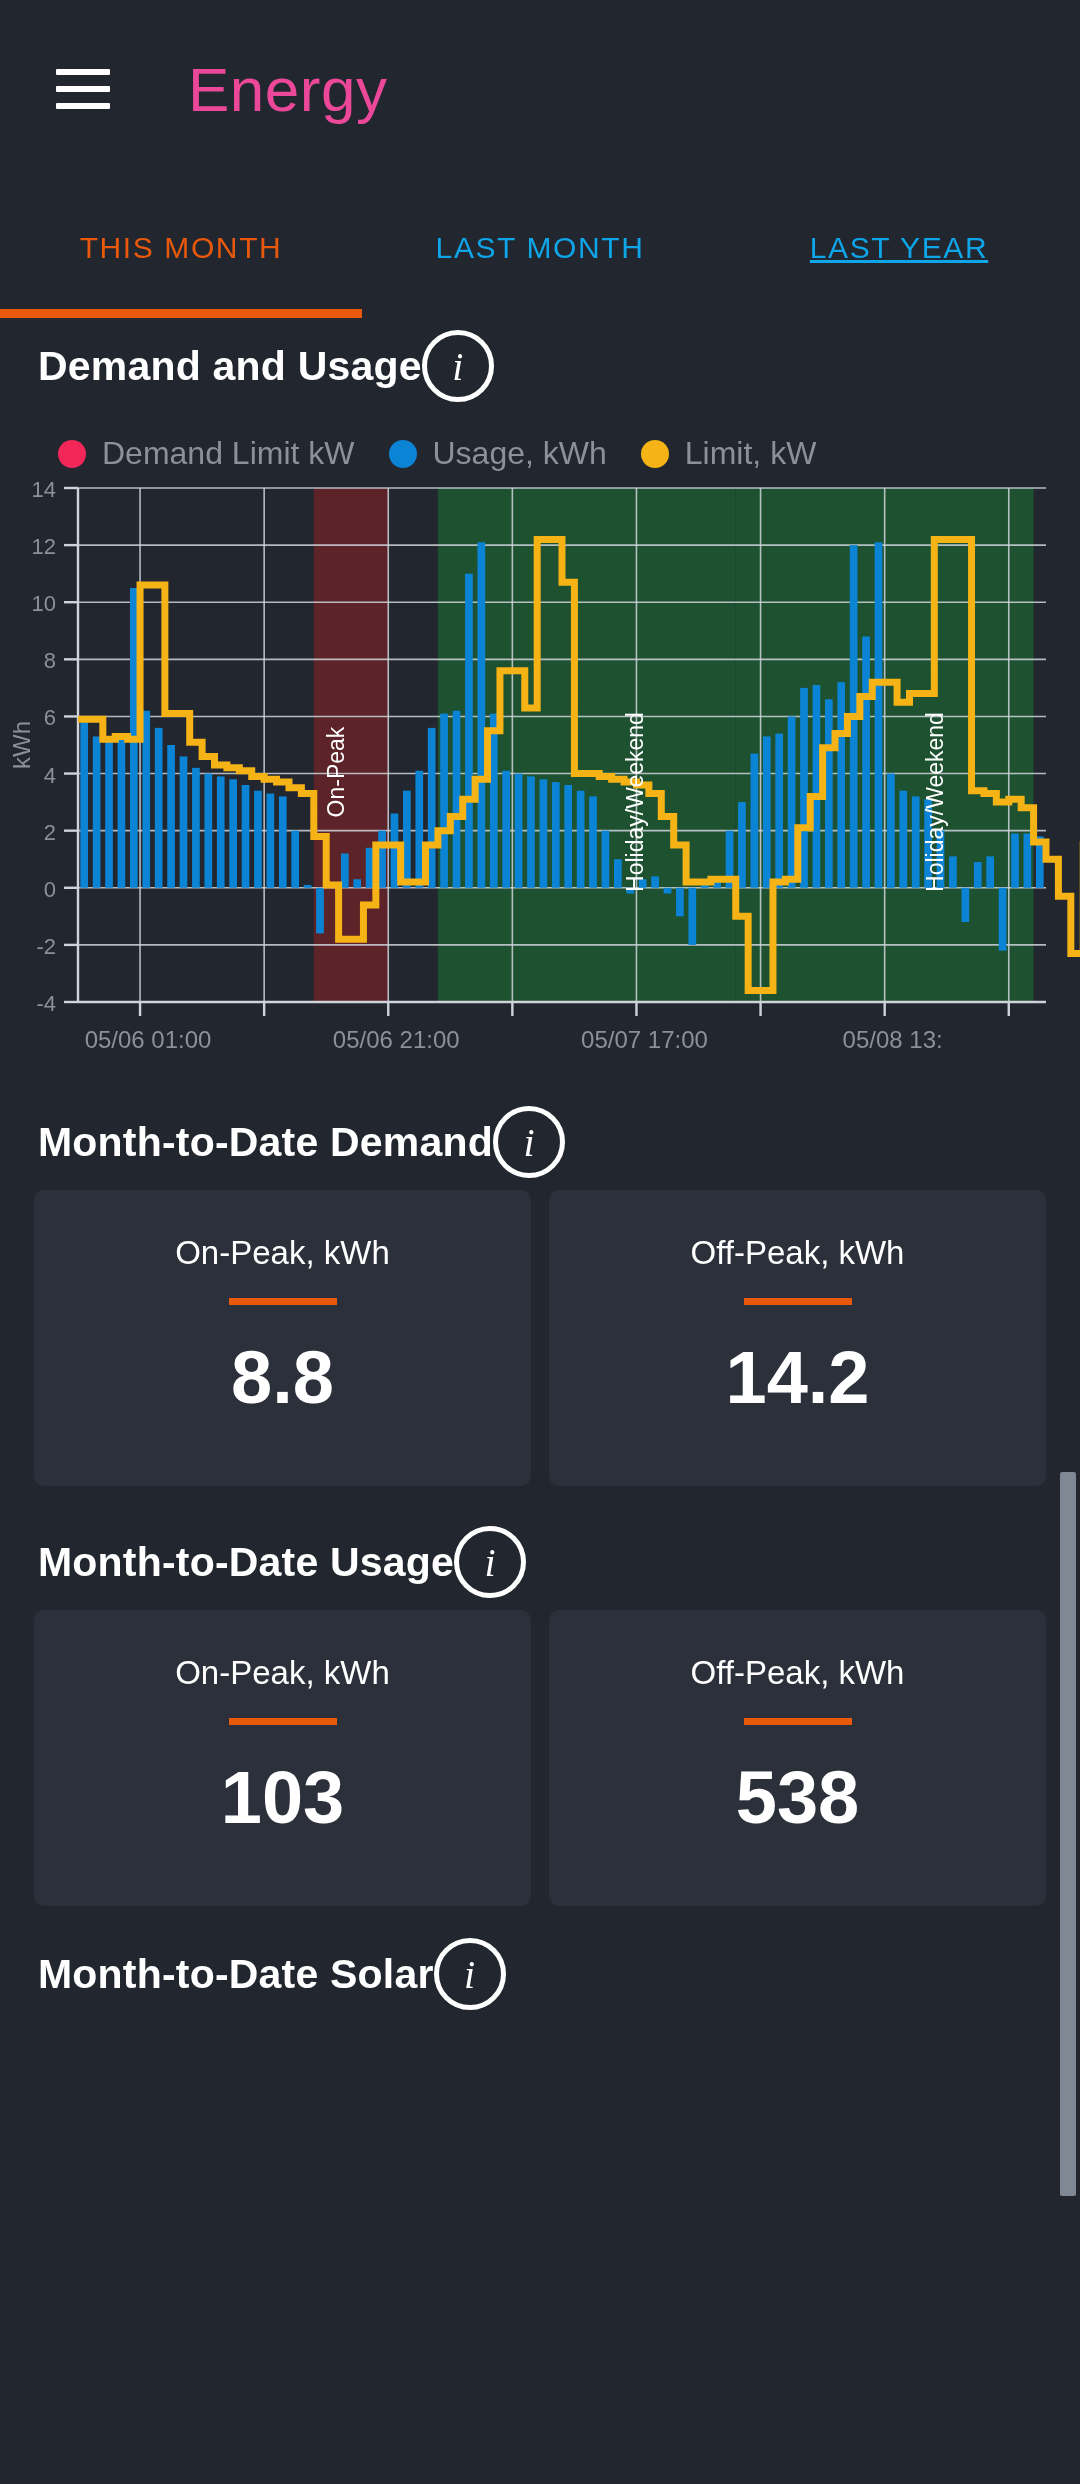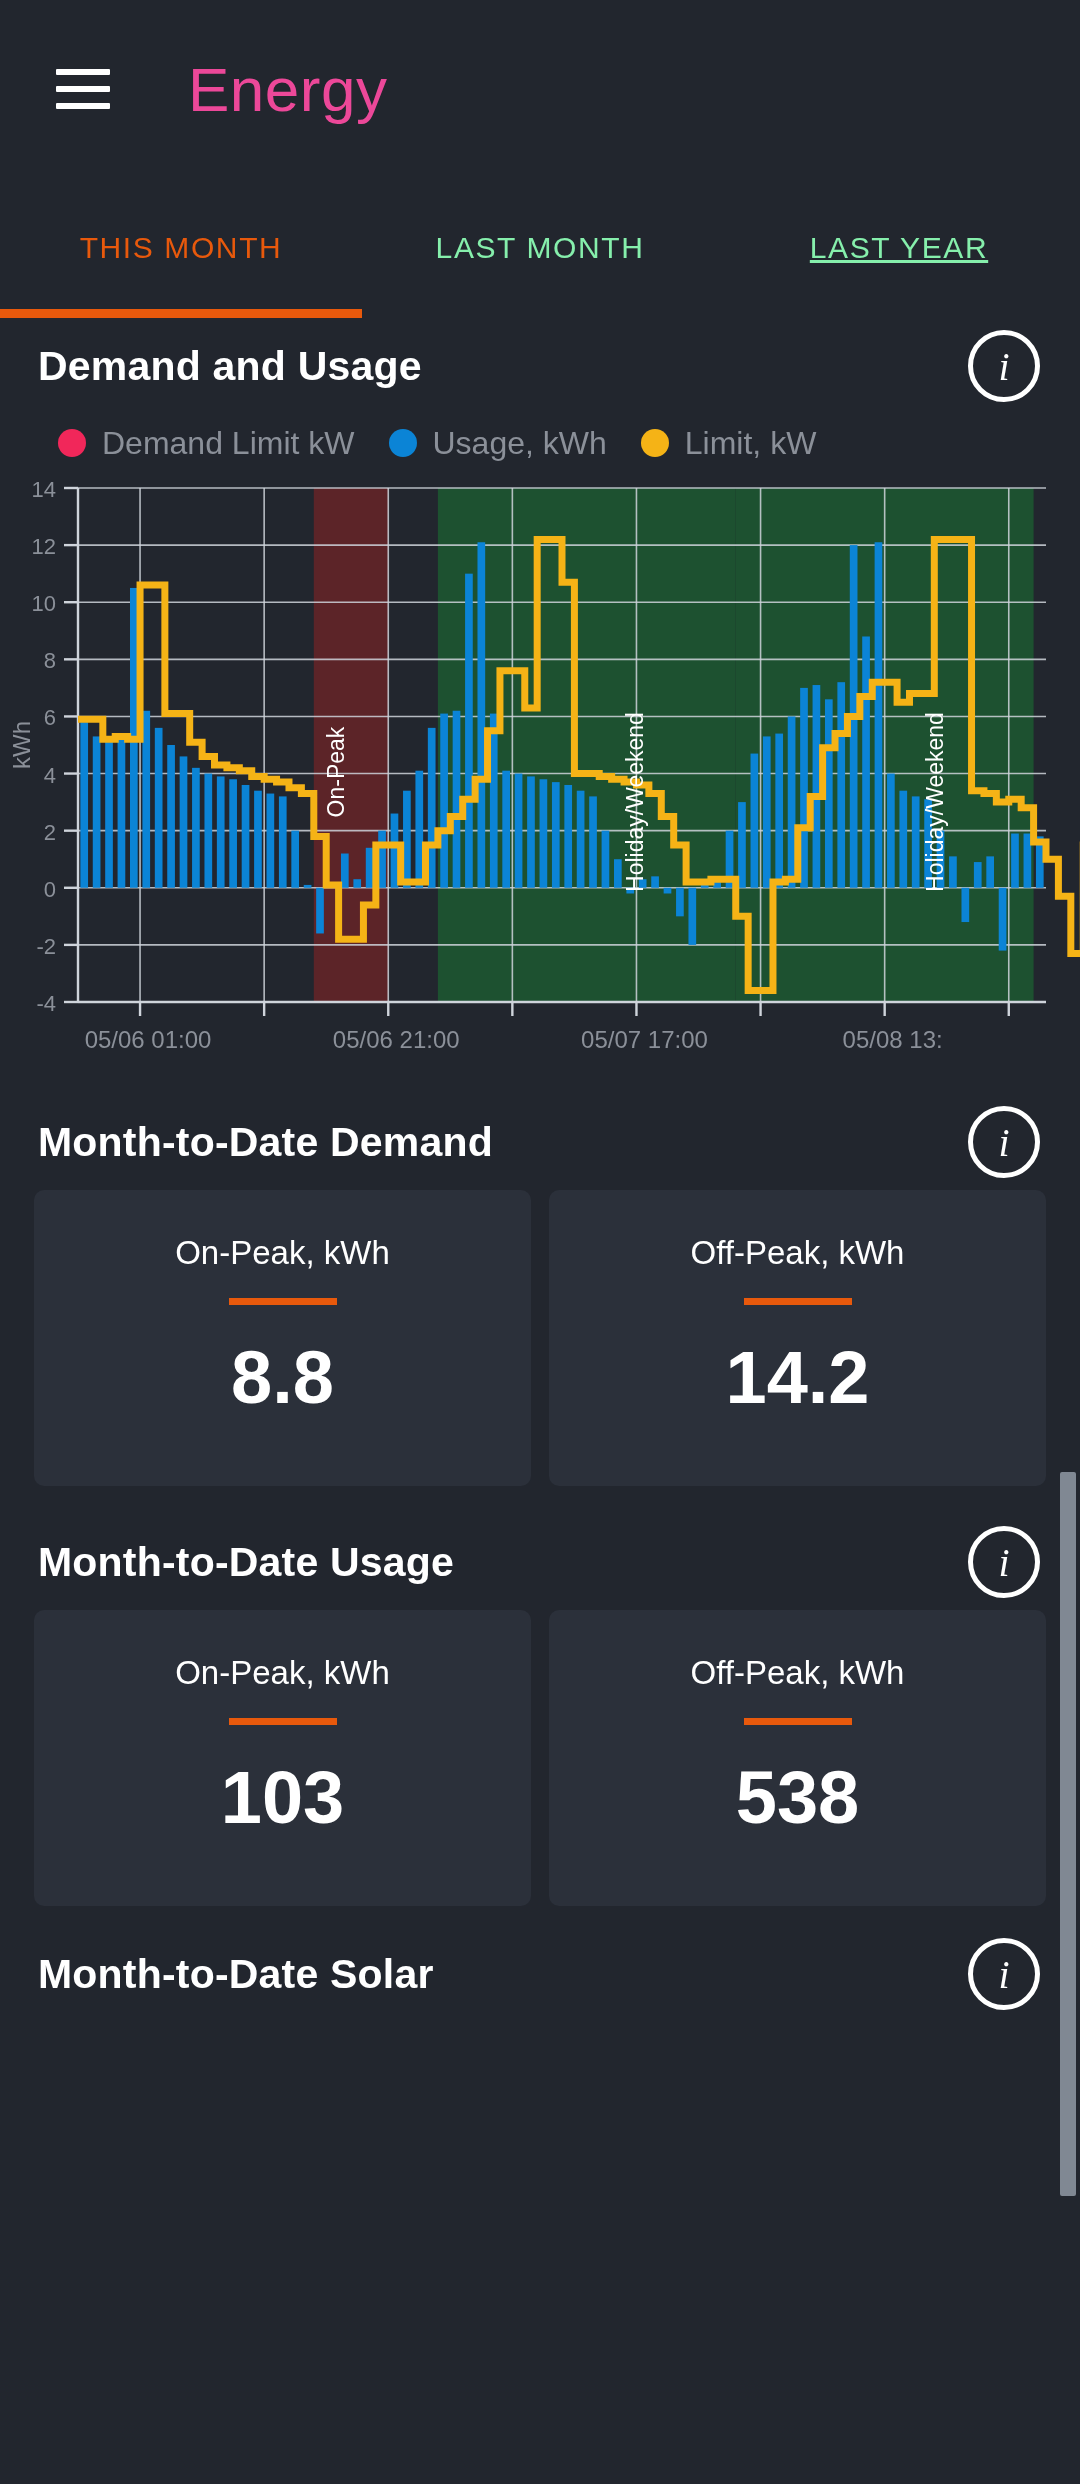--- a/index.html
+++ b/index.html
@@ -15,39 +15,39 @@
   .appbar { height: 178px; display: flex; align-items: center; padding-left: 56px; }
   .hamburger { width: 54px; height: 40px; display: flex; flex-direction: column;
                justify-content: space-between; cursor: pointer; }
   .hamburger span { display: block; height: 6px; background: #fff; border-radius: 1px; }
   .app-title { margin-left: 78px; color: #ec4899; font-size: 62px; font-weight: 400;
                letter-spacing: .5px; }
 
   
   .tabs { display: flex; height: 140px; position: relative; }
   .tab { flex: 0 0 auto; display: flex; align-items: center; justify-content: center;
-         font-size: 30px; letter-spacing: 1.6px; color: #86efac; cursor: pointer; }
+         font-size: 30px; letter-spacing: 1.6px; color: #0ea5e9; cursor: pointer; }
   .tab:nth-child(1) { width: 362px; }
   .tab:nth-child(2) { width: 356px; }
   .tab:nth-child(3) { width: 362px; text-decoration: underline; }
   .tab.active { color: #e8590c; }
   .tab-indicator { position: absolute; left: 0; bottom: 0; width: 362px; height: 9px;
                    background: #e8590c; }
 
   
-  .section-head { display: flex; align-items: center; justify-content: space-between;
-                  padding: 0 40px 0 38px; height: 96px; gap: 6px; }
+  .section-head { display: flex; align-items: center; justify-content: flex-start;
+                  padding: 0 40px 0 38px; height: 96px; }
   .section-title { color: #ffffff; font-size: 41px; font-weight: bold; letter-spacing: .2px; }
   .info-icon { width: 72px; height: 72px; border: 5px solid #ffffff; border-radius: 50%;
                display: flex; align-items: center; justify-content: center;
                color: #fff; font-size: 40px; font-family: "Liberation Serif", serif;
                font-style: italic; cursor: pointer; flex: 0 0 auto; }
 
   
-  .legend { display: flex; align-items: center; padding-left: 58px; height: 58px; gap: 34px; }
+  .legend { display: flex; align-items: flex-end; padding-left: 58px; height: 58px; gap: 34px; }
   .legend-item { display: flex; align-items: center; gap: 16px; }
   .legend-dot { width: 28px; height: 28px; border-radius: 50%; display: block; }
   .legend-label { color: #8b9099; font-size: 32px; }
 
   
   .chart-wrap { position: relative; width: 1080px; height: 610px; }
   .chart-svg { display: block; }
 
   
   .cards { display: flex; gap: 18px; padding: 0 34px; justify-content: center; }

